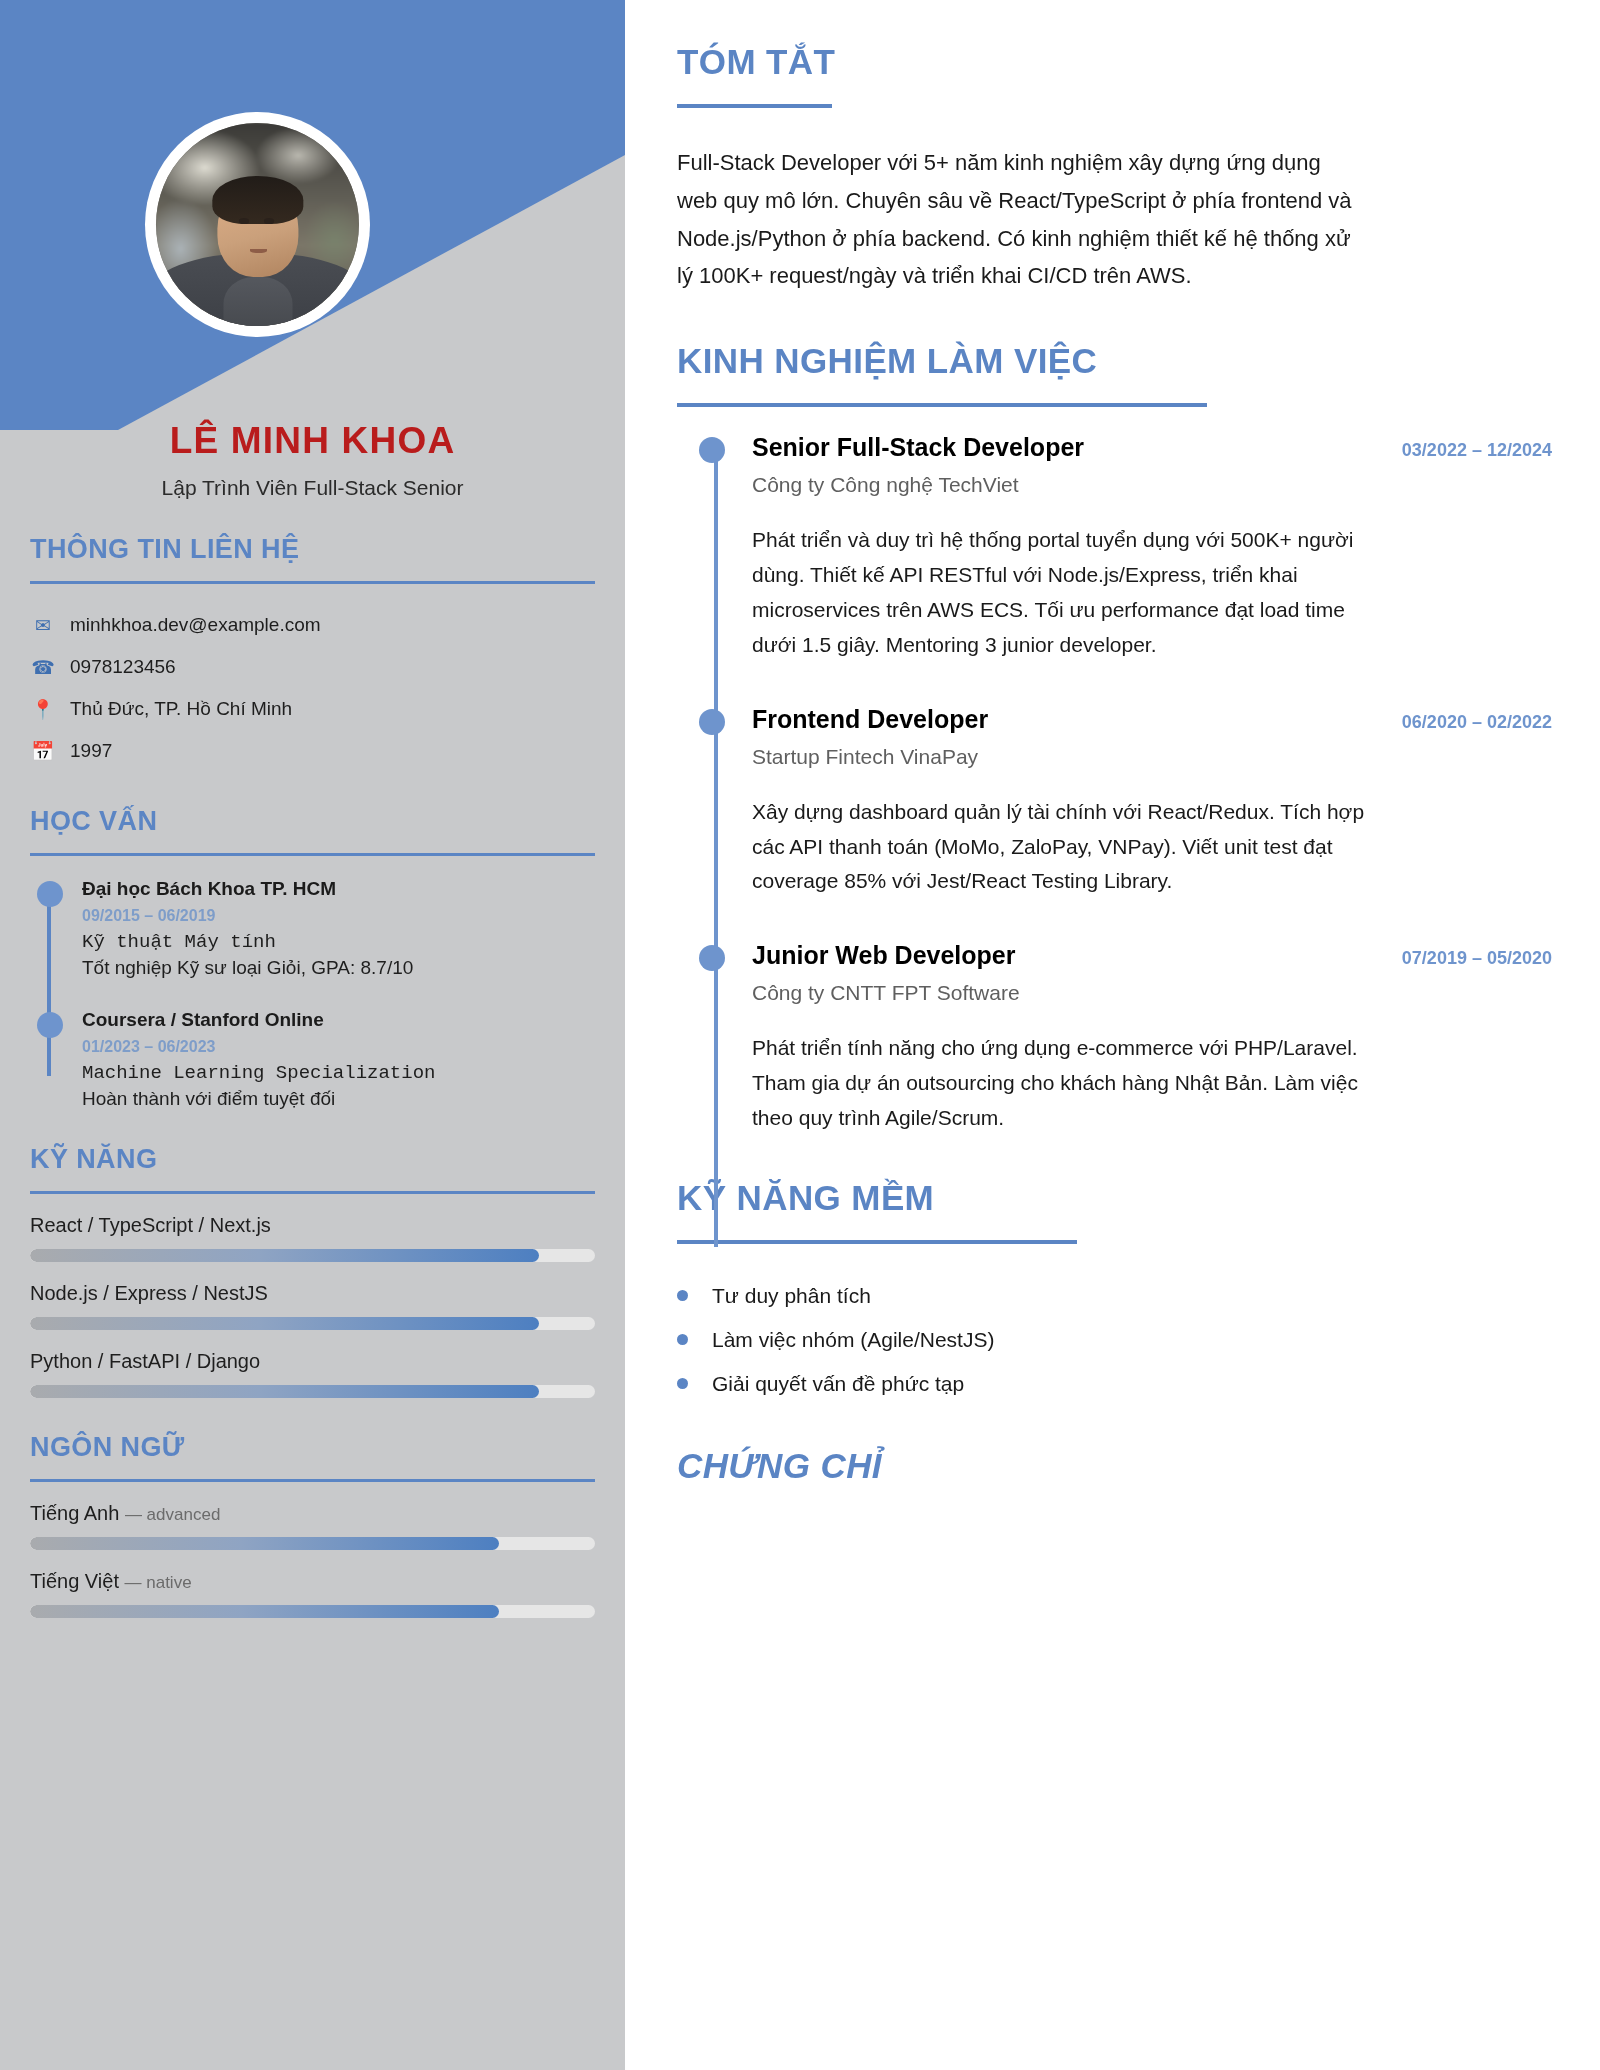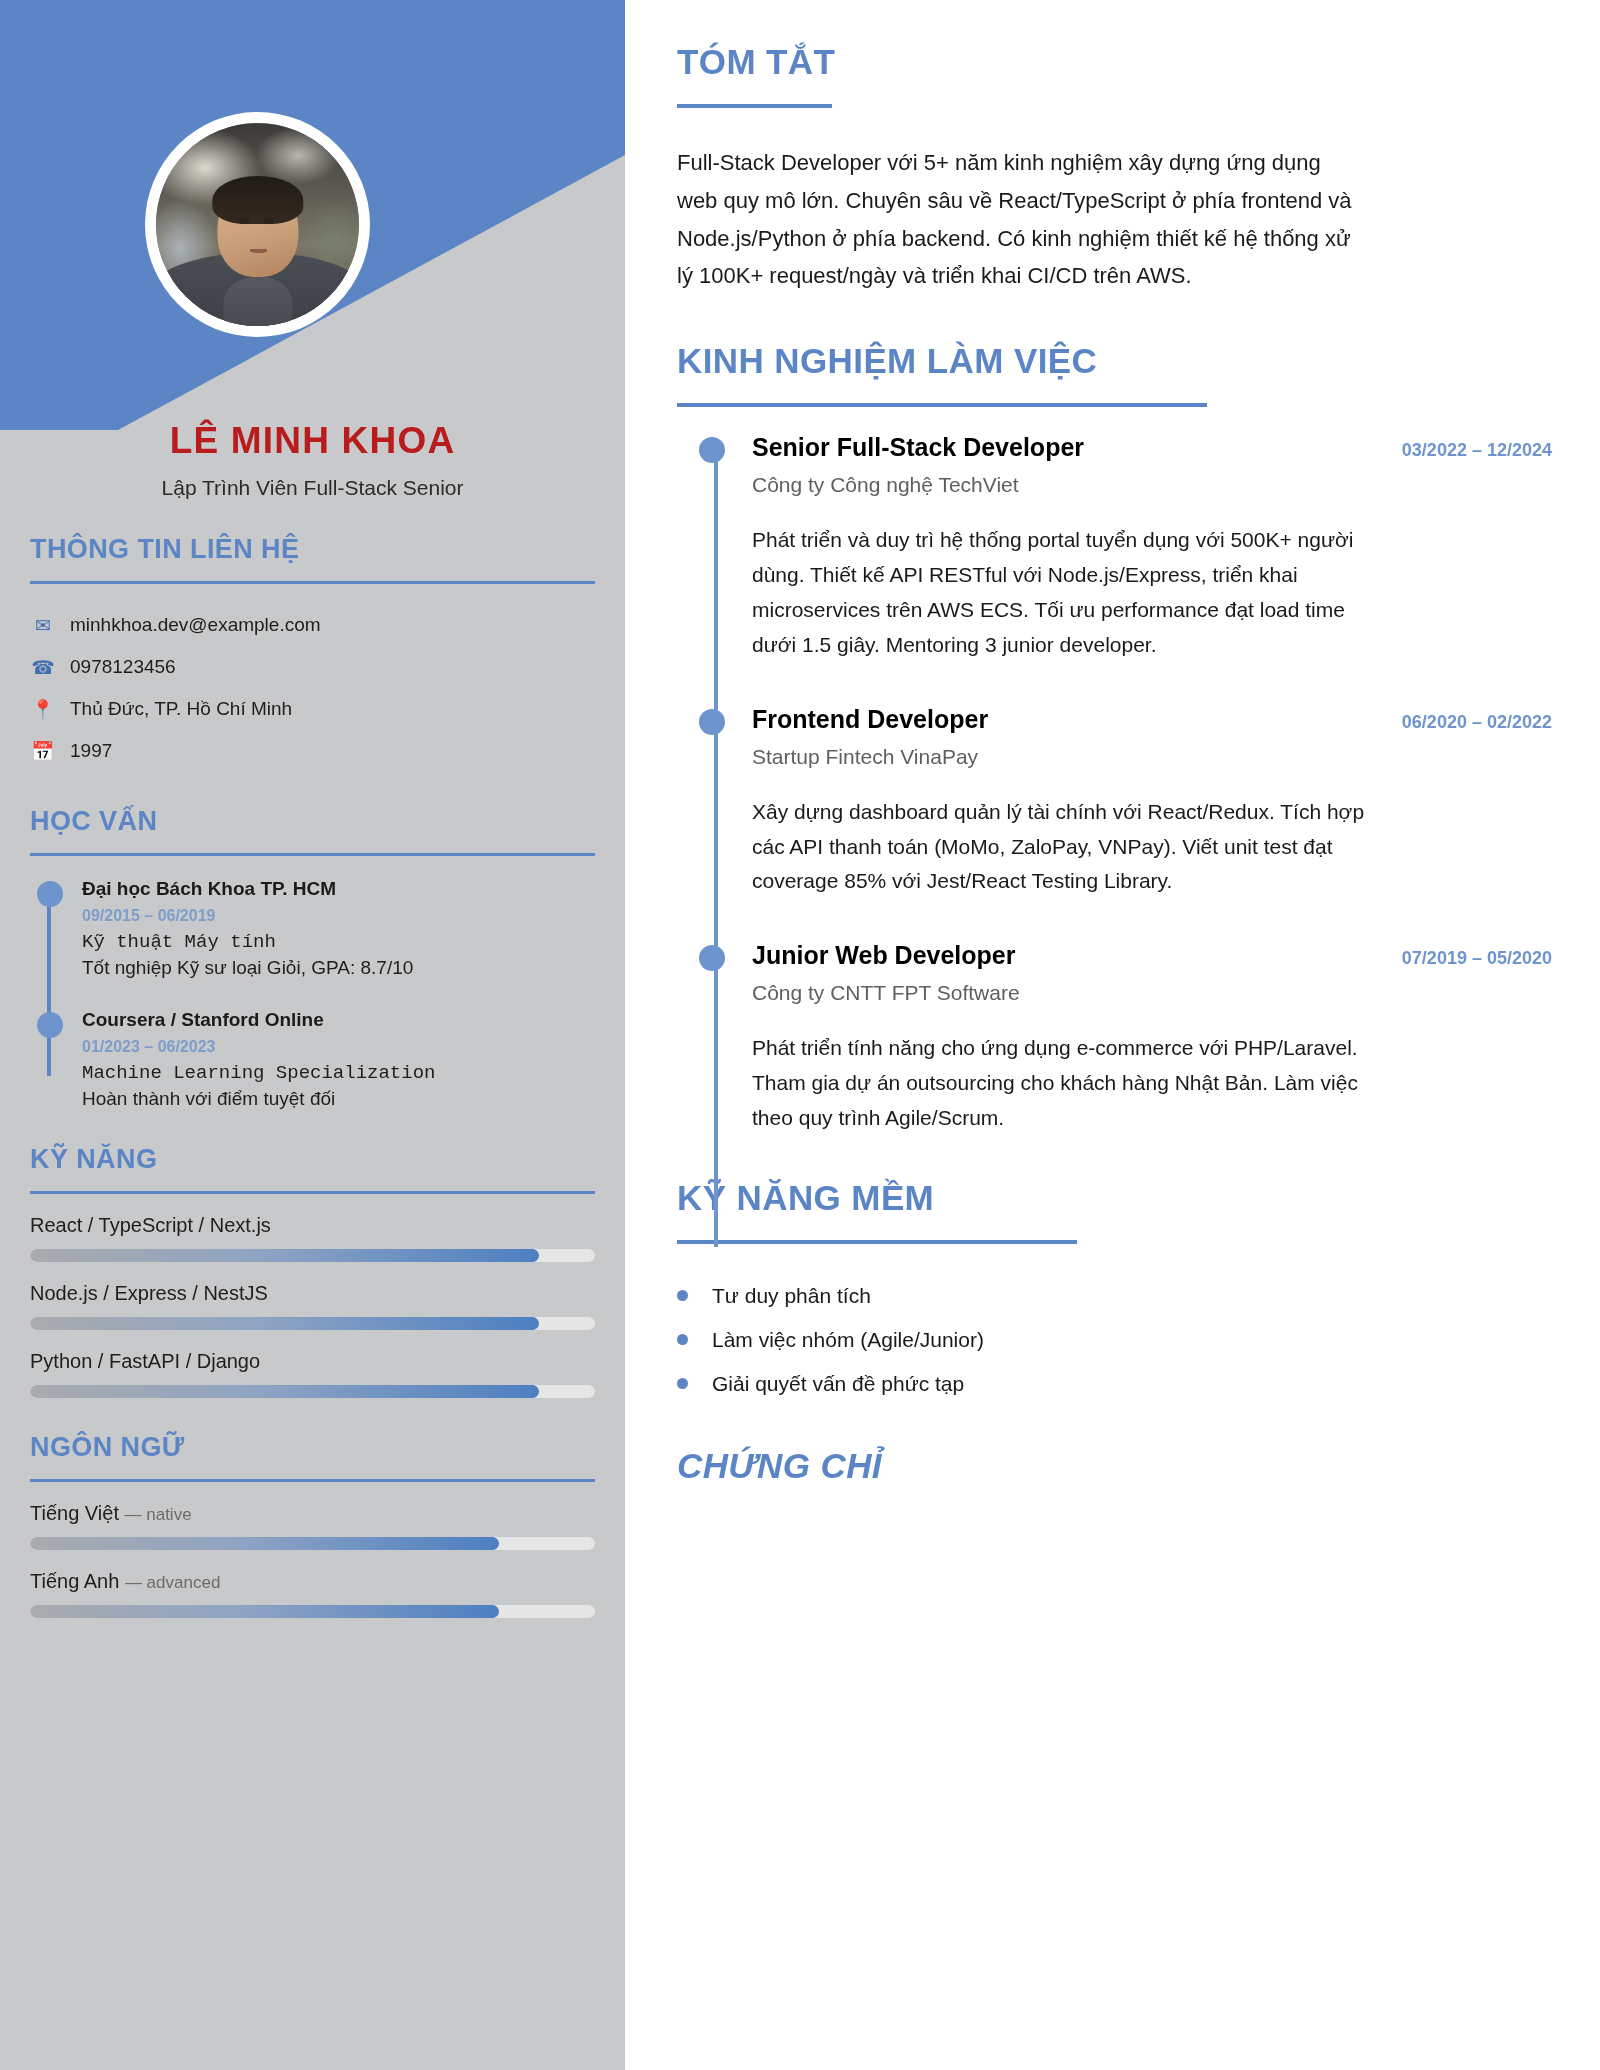--- a/index.html
+++ b/index.html
@@ -292,32 +292,32 @@
           </div>
         </div>
       </section>
 
       <section class="sb-section">
         <div class="sb-h">NGÔN NGỮ</div>
         <div class="sb-rule"></div>
 
         <div class="bar-item">
           <div class="bar-label lang-label">
+            <span>Tiếng Anh</span>
+            <span class="sub">— advanced</span>
+          </div>
+          <div class="bar-track">
+            <div class="bar-fill" style="width: 83%;"></div>
+          </div>
+        </div>
+
+        <div class="bar-item">
+          <div class="bar-label lang-label">
             <span>Tiếng Việt</span>
             <span class="sub">— native</span>
-          </div>
-          <div class="bar-track">
-            <div class="bar-fill" style="width: 83%;"></div>
-          </div>
-        </div>
-
-        <div class="bar-item">
-          <div class="bar-label lang-label">
-            <span>Tiếng Anh</span>
-            <span class="sub">— advanced</span>
           </div>
           <div class="bar-track">
             <div class="bar-fill" style="width: 83%;"></div>
           </div>
         </div>
       </section>
 
     </div>
   </aside>
 
@@ -371,21 +371,21 @@
     <section id="soft-section">
       <div class="mn-h">KỸ NĂNG MỀM</div>
       <div class="mn-rule mid"></div>
       <div class="soft-list">
         <div class="soft-row">
           <span class="dot"></span>
           <span>Tư duy phân tích</span>
         </div>
         <div class="soft-row">
           <span class="dot"></span>
-          <span>Làm việc nhóm (Agile/Junior)</span>
+          <span>Làm việc nhóm (Agile/NestJS)</span>
         </div>
         <div class="soft-row">
           <span class="dot"></span>
           <span>Giải quyết vấn đề phức tạp</span>
         </div>
       </div>
     </section>
 
     <section id="cert-section">
       <div class="mn-h">CHỨNG CHỈ</div>

